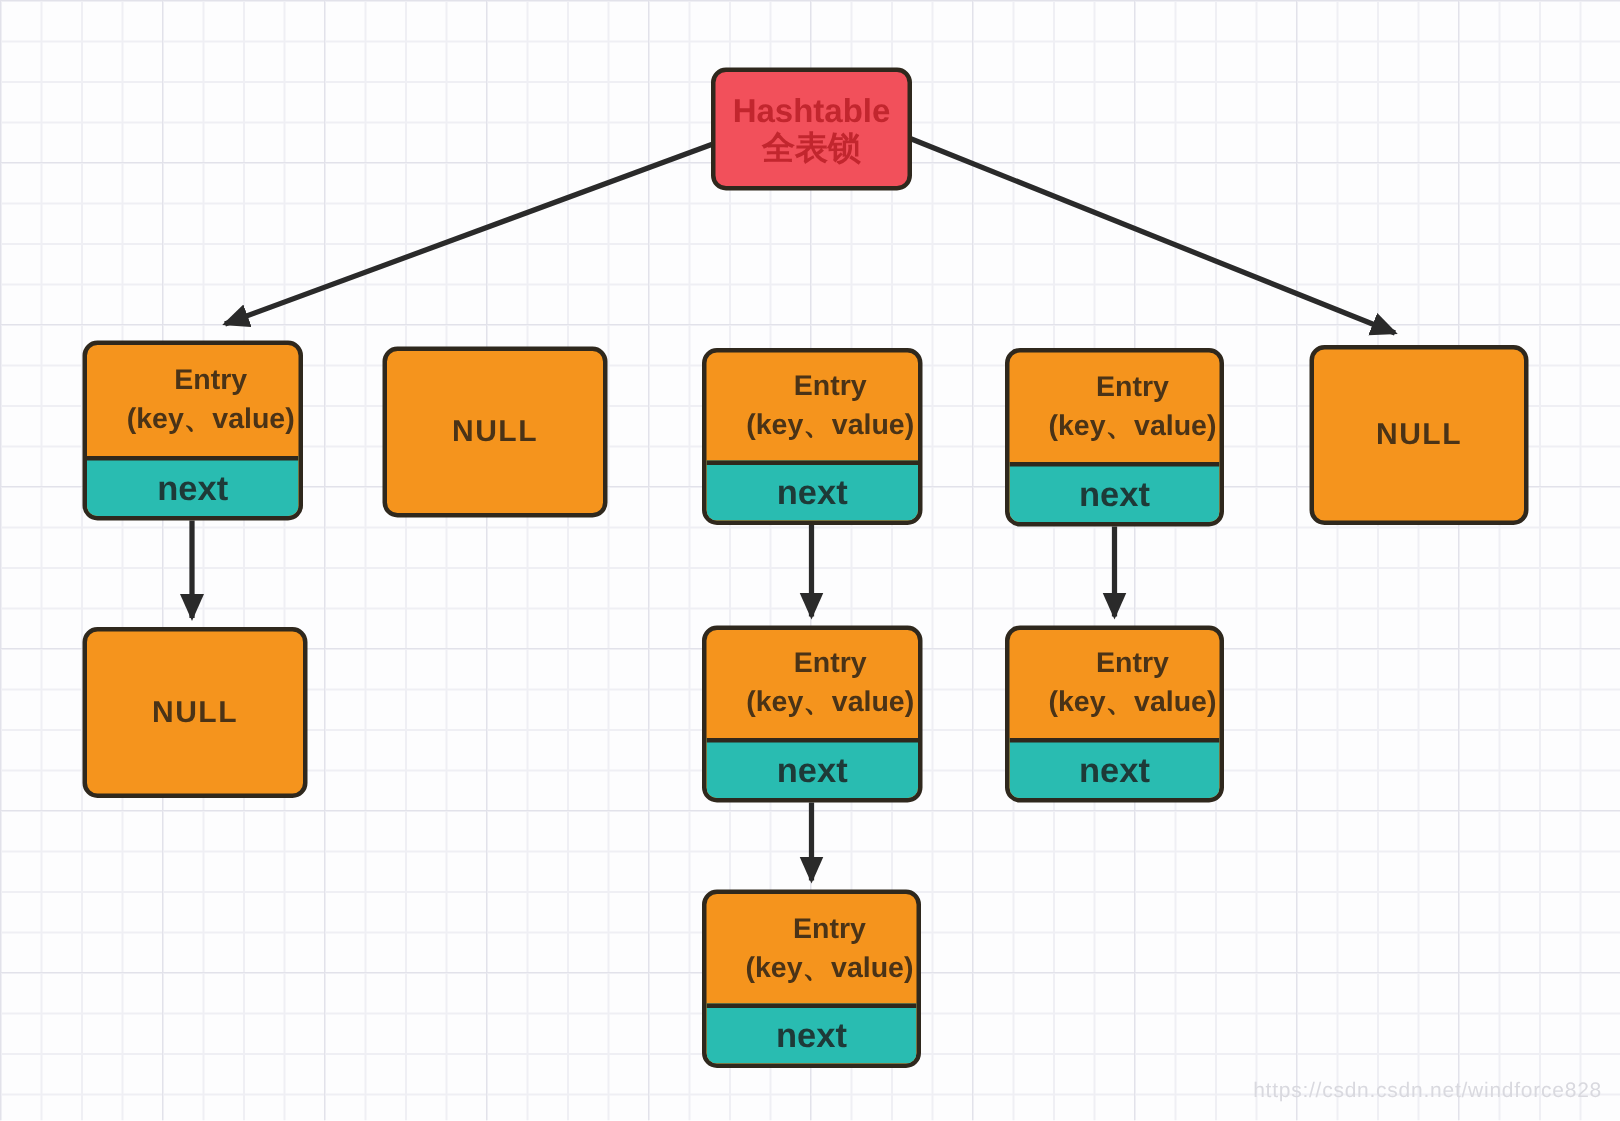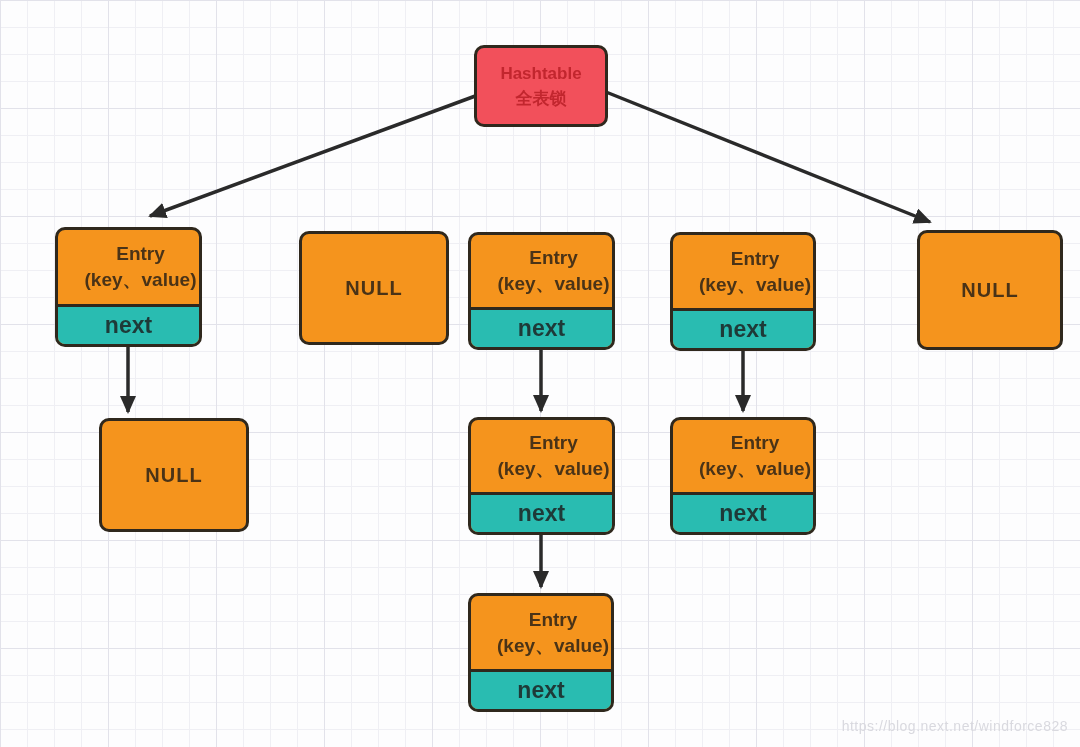--- a/index.html
+++ b/index.html
@@ -31,21 +31,21 @@
     display: flex;
     flex-direction: column;
     overflow: hidden;
   }
 
   .root-node {
     background: var(--root-fill);
     color: var(--root-text);
     align-items: center;
     justify-content: center;
-    font-size: 17px;
+    font-size: 22px;
     font-weight: bold;
     line-height: 25px;
     text-align: center;
   }
 
   .entry-node { background: var(--entry-fill); }
 
   .entry-body {
     flex: 1;
     display: flex;
@@ -72,21 +72,20 @@
   }
 
   .null-node {
     background: var(--entry-fill);
     align-items: center;
     justify-content: center;
     color: var(--entry-text);
     font-size: 20px;
     font-weight: bold;
     letter-spacing: 1px;
-    margin-left: 44px;
   }
 
   .watermark {
     position: absolute;
     right: 12px;
     top: 718px;
     font-size: 14px;
     color: var(--watermark);
     letter-spacing: 0.5px;
   }
@@ -168,14 +167,14 @@
   </div>
 
   <div class="node entry-node" style="left:468px; top:593px; width:146px; height:119px;">
     <div class="entry-body">
       <div>Entry</div>
       <div>(key、value)</div>
     </div>
     <div class="entry-next">next</div>
   </div>
 
-  <div class="watermark">https://blog.next.net/windforce828</div>
+  <div class="watermark">https://csdn.csdn.net/windforce828</div>
 </div>
 
 </body></html>

